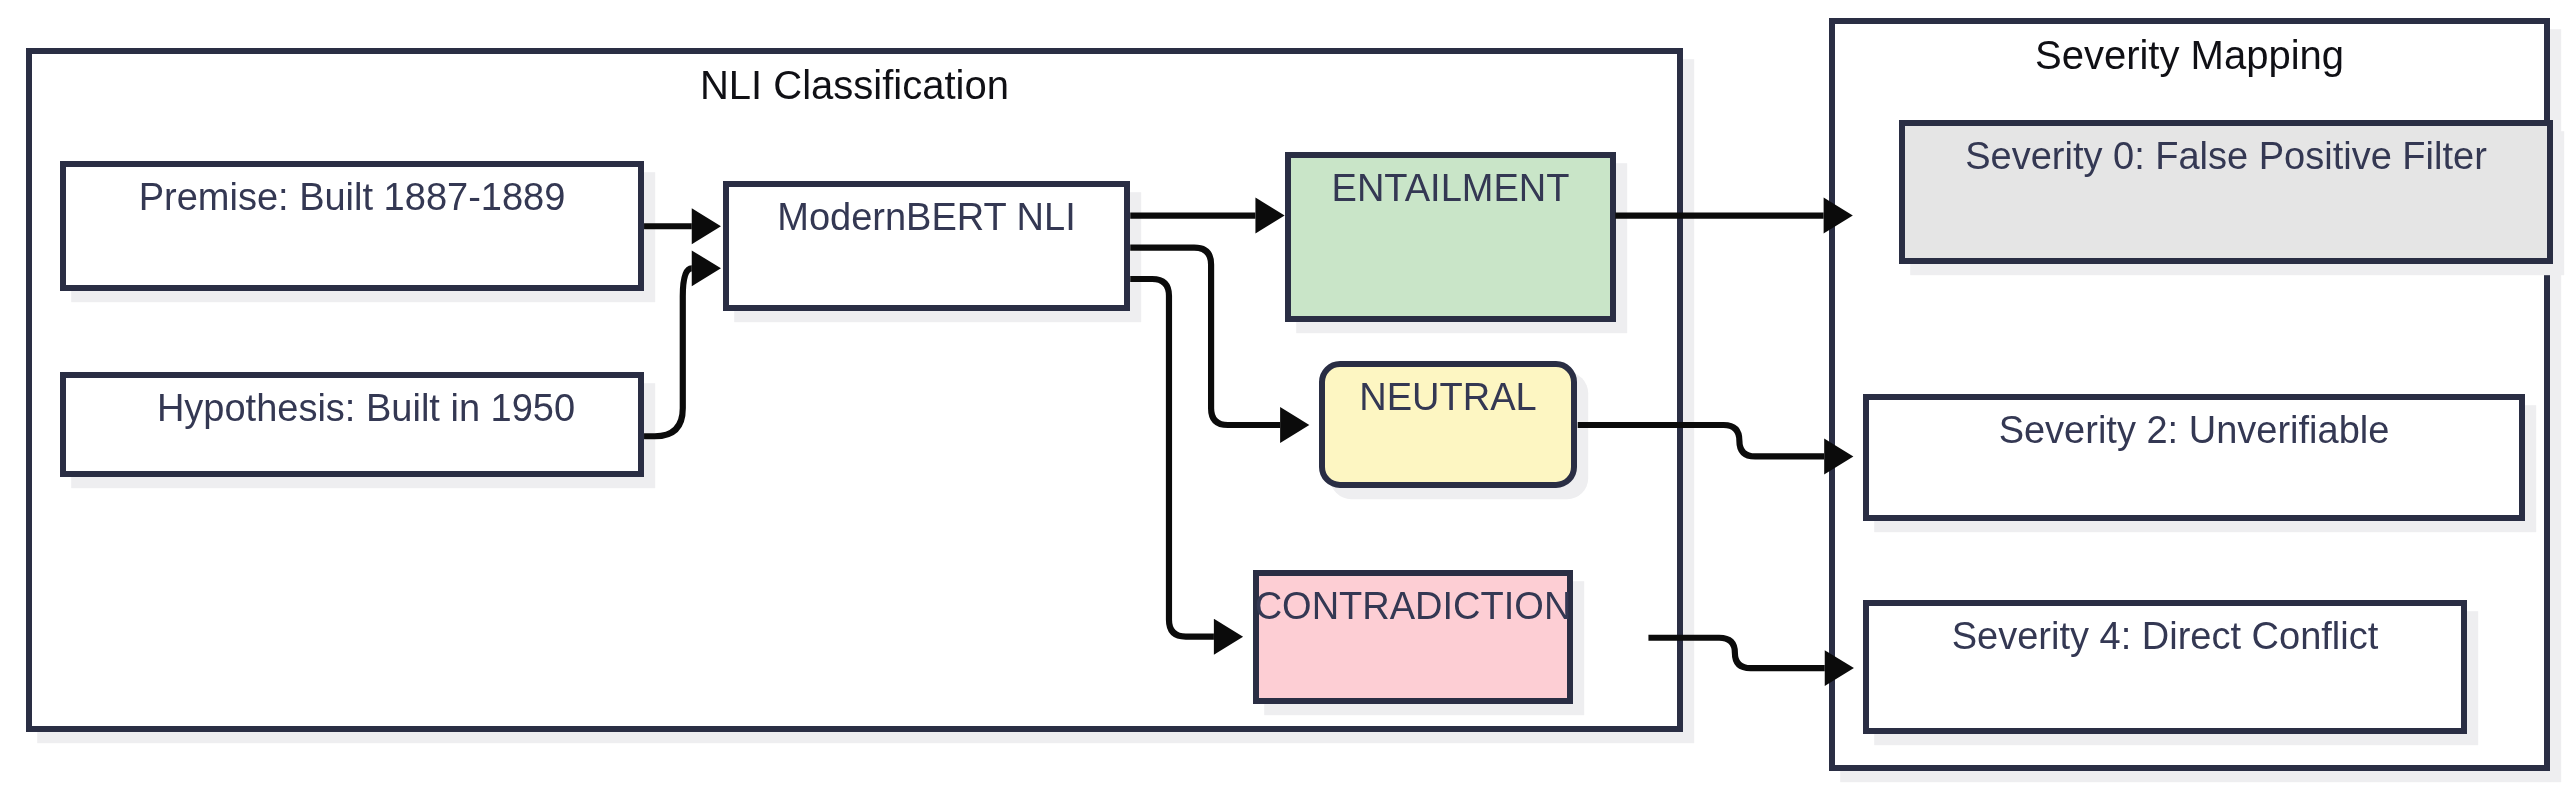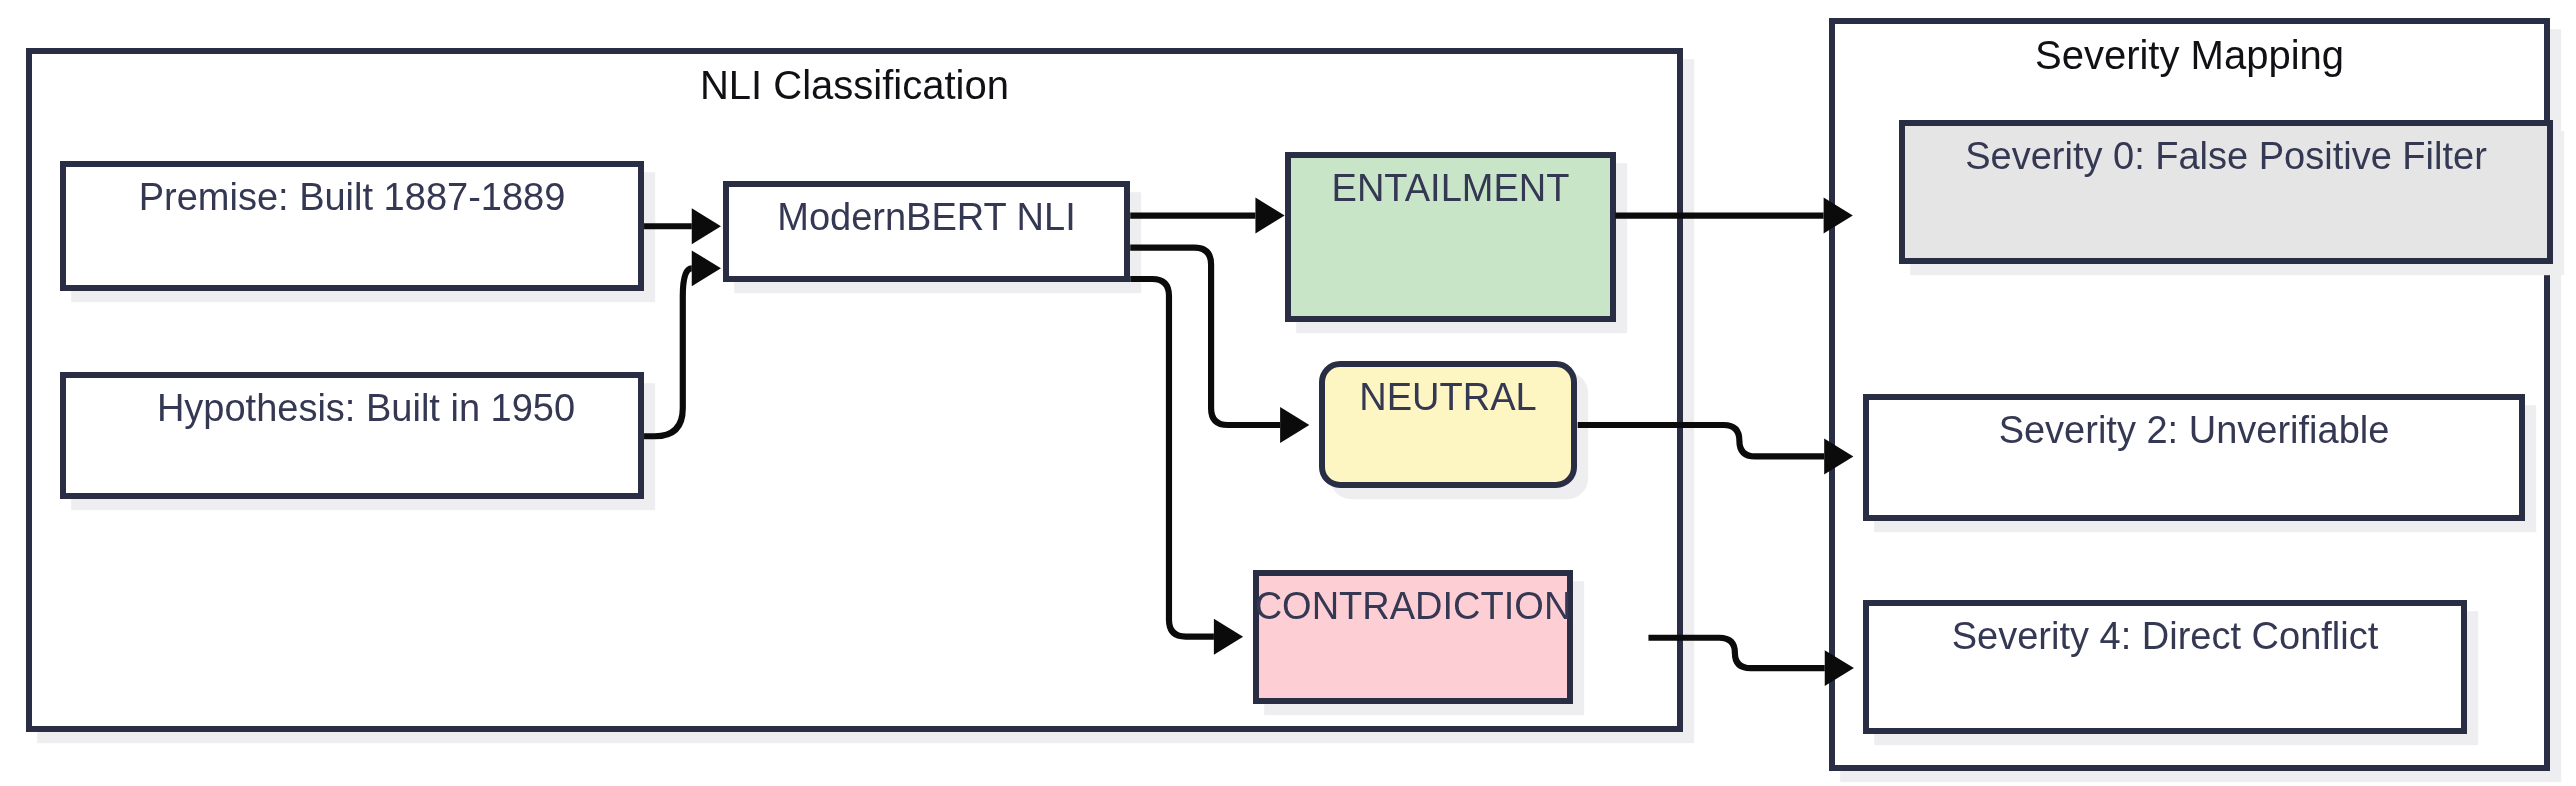--- a/index.html
+++ b/index.html
@@ -76,25 +76,25 @@
   </div>
 
   <div class="cluster" style="left: 1829px; top: 18px; width: 721px; height: 753px;">
     <div class="cluster-title">Severity Mapping</div>
   </div>
 
   <div class="node" style="left: 60px; top: 161px; width: 584px; height: 130px; background: rgb(255, 255, 255);">
     <span class="label">Premise: Built 1887-1889</span>
   </div>
 
-  <div class="node" style="left: 60px; top: 372px; width: 584px; height: 127px; background: rgb(255, 255, 255); padding-left: 28px;">
+  <div class="node" style="left: 60px; top: 372px; width: 584px; height: 105px; background: rgb(255, 255, 255); padding-left: 28px;">
     <span class="label">Hypothesis: Built in 1950</span>
   </div>
 
-  <div class="node" style="left: 723px; top: 181px; width: 407px; height: 101px; background: rgb(255, 255, 255);">
+  <div class="node" style="left: 723px; top: 181px; width: 407px; height: 130px; background: rgb(255, 255, 255);">
     <span class="label">ModernBERT NLI</span>
   </div>
 
   <div class="node" style="left: 1285px; top: 152px; width: 331px; height: 170px; background: rgb(201, 229, 200);">
     <span class="label">ENTAILMENT</span>
   </div>
 
   <div class="node" style="left: 1319px; top: 361px; width: 258px; height: 127px; background: rgb(253, 246, 194); border-radius: 21px;">
     <span class="label">NEUTRAL</span>
   </div>

